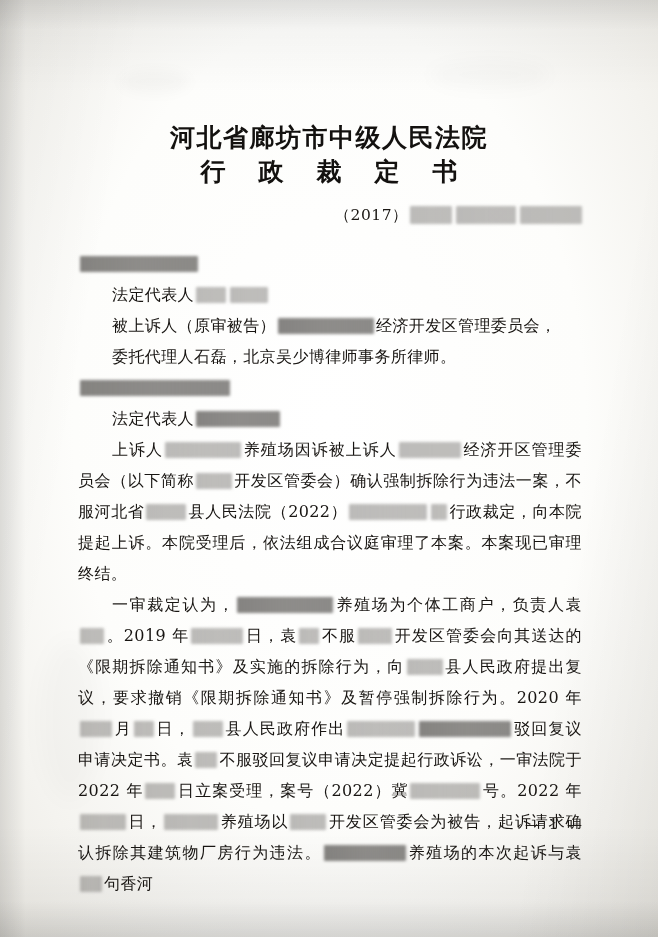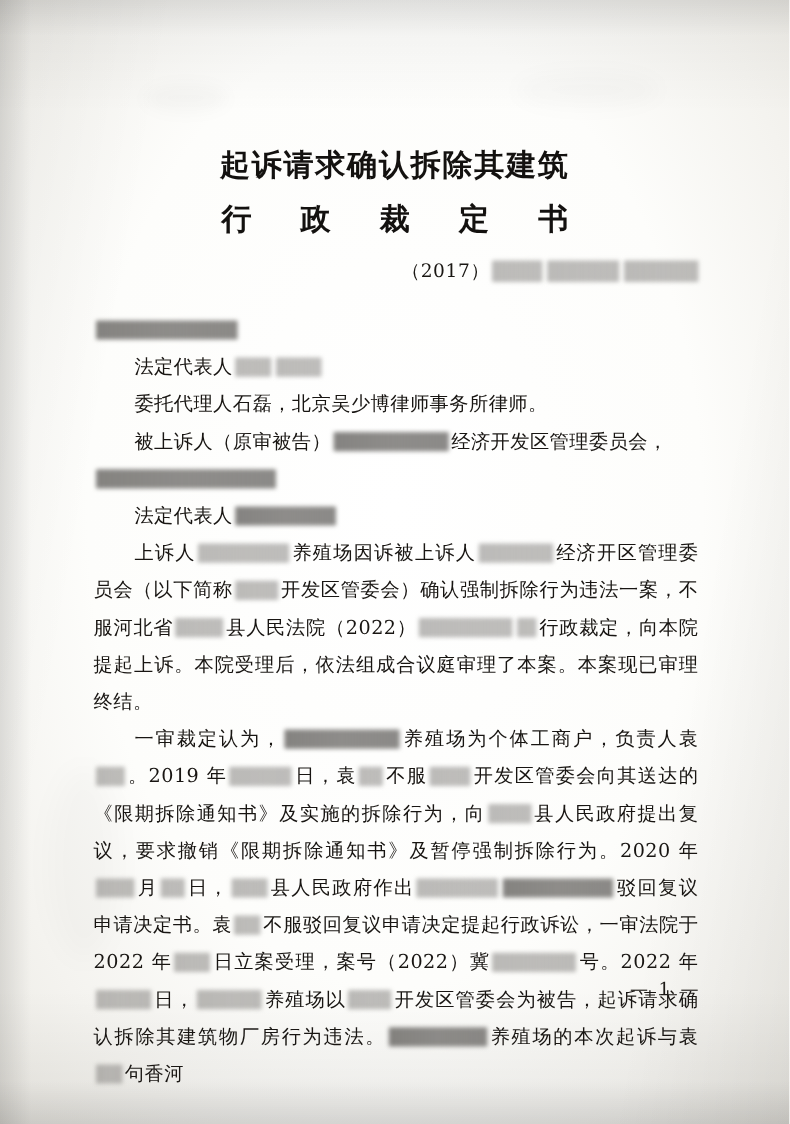--- a/index.html
+++ b/index.html
@@ -44,26 +44,25 @@
   }
   .doc-title {
     font-family: "DejaVu Serif", serif;
     font-weight: bold;
     font-size: 25px;
     letter-spacing: 1.5px;
     color: #13110f;
     line-height: 1.3;
   }
   .doc-subtitle {
-    font-family: Liberation Mono, monospace;
+    font-family: Liberation Sans, sans-serif;
     font-weight: bold;
     font-size: 25px;
     letter-spacing: 13px;
     color: #13110f;
-    margin-top: 11px;
     padding-left: 13px;
   }
   .case-no {
     margin-top: 17px;
     text-align: right;
     padding-right: 74px;
     font-size: 15.5px;
     color: #1a1713;
     white-space: nowrap;
   }
@@ -137,33 +136,33 @@
   <div class="edge-shadow-top"></div>
   <div class="edge-shadow-left"></div>
   <div class="edge-shadow-bottom"></div>
 
   <div class="smudge" style="left:120px;top:70px;width:70px;height:24px;background:rgba(0,0,0,0.025);filter:blur(6px);"></div>
   <div class="smudge" style="left:430px;top:60px;width:120px;height:30px;background:rgba(0,0,0,0.02);filter:blur(8px);"></div>
   <div class="smudge" style="left:40px;top:640px;width:60px;height:160px;background:rgba(0,0,0,0.02);filter:blur(10px);"></div>
 
   <div class="doc">
     <div class="title-block">
-      <div class="doc-title">起诉请求确认拆除其建筑</div>
+      <div class="doc-title">河北省廊坊市中级人民法院</div>
       <div class="doc-subtitle">行 政 裁 定 书</div>
     </div>
 
     <div class="case-no">
       <span class="yr">（2017）</span><span id="case-redactions"><span class="redact tall" style="width: 42px;"></span><span class="redact tall" style="width: 60px;"></span><span class="redact tall" style="width: 62px;"></span></span>
     </div>
 
     <div class="body-text" id="body-text">
         <div class="para"><span class="redact dark" style="width: 118px;"></span></div>
         <div class="para indent"><span>法定代表人</span><span class="redact" style="width: 30px;"></span><span class="redact" style="width: 38px;"></span></div>
+        <div class="para indent"><span>被上诉人（原审被告）</span><span class="redact dark" style="width: 96px;"></span><span>经济开发区管理委员会，</span></div>
         <div class="para indent"><span>委托代理人石磊，北京吴少博律师事务所律师。</span></div>
-        <div class="para indent"><span>被上诉人（原审被告）</span><span class="redact dark" style="width: 96px;"></span><span>经济开发区管理委员会，</span></div>
         <div class="para"><span class="redact dark" style="width: 150px;"></span></div>
         <div class="para indent"><span>法定代表人</span><span class="redact dark" style="width: 84px;"></span></div>
         <div class="para indent"><span>上诉人</span><span class="redact" style="width: 76px;"></span><span>养殖场因诉被上诉人</span><span class="redact" style="width: 62px;"></span><span>经济开</span><wbr><span>区管理委员会（以下简称</span><span class="redact" style="width: 36px;"></span><span>开发区管委会）确认强制拆除行</span><wbr><span>为违法一案，不服河北省</span><span class="redact" style="width: 40px;"></span><span>县人民法院（2022）</span><span class="redact" style="width: 78px;"></span><wbr><span class="redact" style="width: 16px;"></span><span>行政裁定，向本院提起上诉。本院受理后，依法组成合议</span><wbr><span>庭审理了本案。本案现已审理终结。</span></div>
         <div class="para indent"><span>一审裁定认为，</span><span class="redact dark" style="width: 96px;"></span><span>养殖场为个体工商户，负责人</span><wbr><span>袁</span><span class="redact" style="width: 24px;"></span><span>。2019 年</span><span class="redact" style="width: 52px;"></span><span>日，袁</span><span class="redact" style="width: 20px;"></span><span>不服</span><span class="redact" style="width: 34px;"></span><span>开发区管委会向其送</span><wbr><span>达的《限期拆除通知书》及实施的拆除行为，向</span><span class="redact" style="width: 36px;"></span><span>县人民政</span><wbr><span>府提出复议，要求撤销《限期拆除通知书》及暂停强制拆除行</span><wbr><span>为。2020 年</span><span class="redact" style="width: 32px;"></span><span>月</span><span class="redact" style="width: 20px;"></span><span>日，</span><span class="redact" style="width: 30px;"></span><span>县人民政府作出</span><span class="redact" style="width: 68px;"></span><wbr><span class="redact dark" style="width: 92px;"></span><span>驳回复议申请决定书。袁</span><span class="redact" style="width: 22px;"></span><span>不服驳回复议申请决</span><wbr><span>定提起行政诉讼，一审法院于 2022 年</span><span class="redact" style="width: 30px;"></span><span>日立案受理，案号</span><wbr><span>（2022）冀</span><span class="redact" style="width: 70px;"></span><span>号。2022 年</span><span class="redact" style="width: 46px;"></span><span>日，</span><span class="redact" style="width: 54px;"></span><wbr><span>养殖场以</span><span class="redact" style="width: 36px;"></span><span>开发区管委会为被告，起诉请求确认拆除其建筑</span><wbr><span>物厂房行为违法。</span><span class="redact dark" style="width: 82px;"></span><span>养殖场的本次起诉与袁</span><span class="redact" style="width: 22px;"></span><span>句香河</span></div>
       </div>
 
     <div class="page-number">— 1 —</div>
   </div>
 </div>
 

